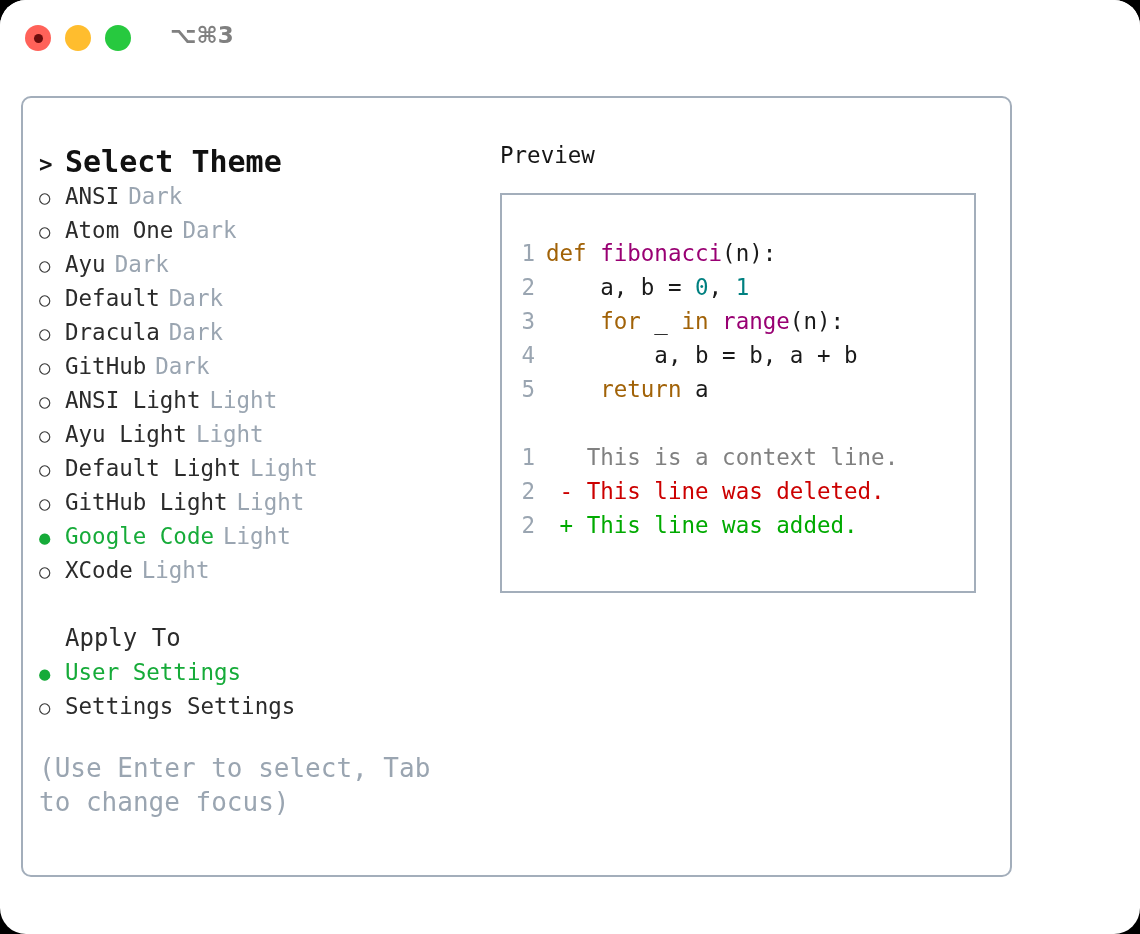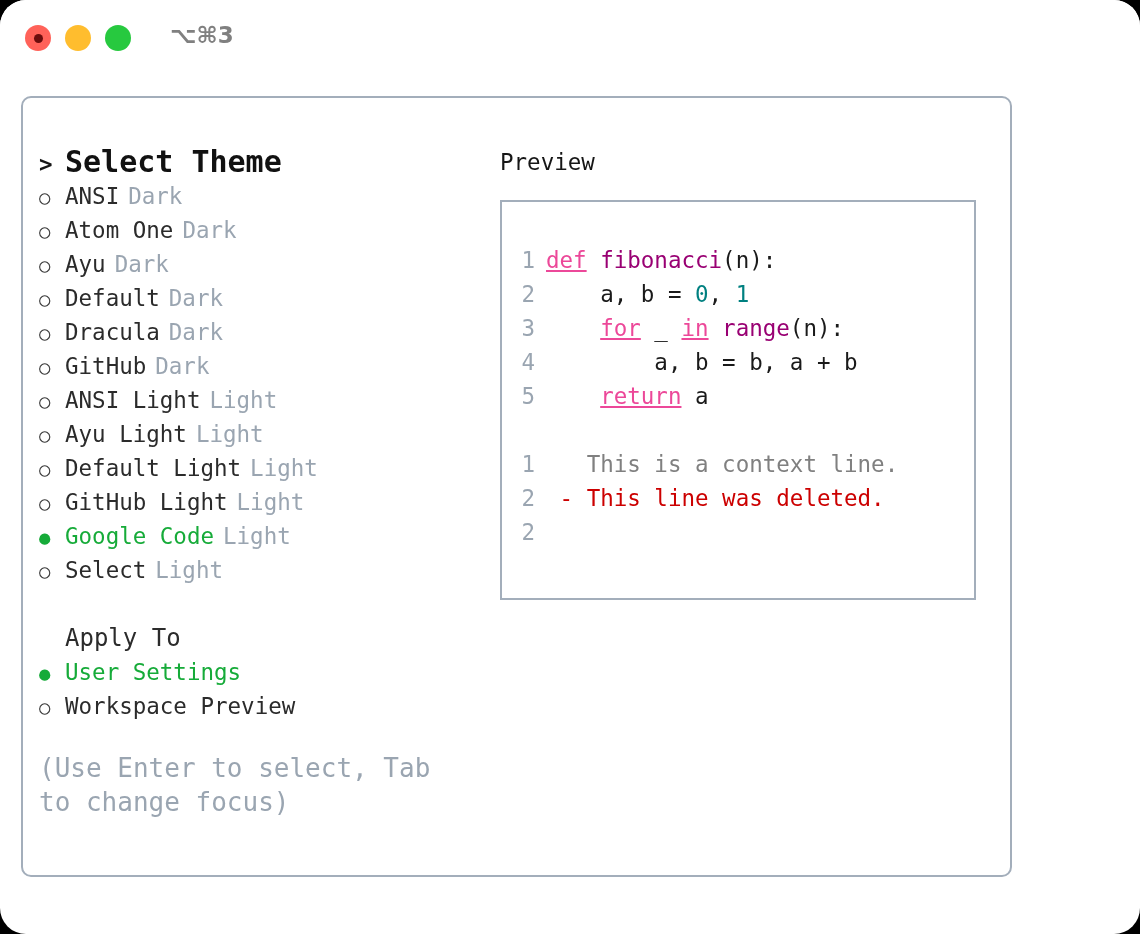--- a/index.html
+++ b/index.html
@@ -142,21 +142,21 @@
     font-size: 26px;
     line-height: 34px;
     color: #9aa5b1;
     width: 405px;
   }
 
   
   .right-col {
     position: absolute;
     left: 477px;
-    top: 47px;
+    top: 40px;
     width: 480px;
   }
   .preview-label {
     font-size: 22.5px;
     color: #161616;
     line-height: 34px;
     margin-bottom: 21px;
   }
   .preview-box {
     width: 476px;
@@ -175,21 +175,21 @@
   .lineno {
     flex: 0 0 44px;
     text-align: right;
     padding-right: 11px;
     color: #9aa5b1;
     box-sizing: border-box;
   }
   .codetext { white-space: pre; }
   .blank-line { height: 34px; }
 
-  .tok-kw   { color: #ec4899; text-decoration: underline; }
+  .tok-kw   { color: #a16207; }
   .tok-fn   { color: #990073; }
   .tok-num  { color: #008080; }
   .tok-pln  { color: #1a1a1a; }
   .tok-ctx  { color: #808080; }
   .tok-del  { color: #cc0000; }
   .tok-add  { color: #00aa00; }
 </style>
 </head>
 <body>
 
@@ -218,51 +218,51 @@
           <div class="row"><span class="marker marker-off">○</span><span class="item-name">Atom One</span><span class="item-tag">Dark</span></div>
           <div class="row"><span class="marker marker-off">○</span><span class="item-name">Ayu</span><span class="item-tag">Dark</span></div>
           <div class="row"><span class="marker marker-off">○</span><span class="item-name">Default</span><span class="item-tag">Dark</span></div>
           <div class="row"><span class="marker marker-off">○</span><span class="item-name">Dracula</span><span class="item-tag">Dark</span></div>
           <div class="row"><span class="marker marker-off">○</span><span class="item-name">GitHub</span><span class="item-tag">Dark</span></div>
           <div class="row"><span class="marker marker-off">○</span><span class="item-name">ANSI Light</span><span class="item-tag">Light</span></div>
           <div class="row"><span class="marker marker-off">○</span><span class="item-name">Ayu Light</span><span class="item-tag">Light</span></div>
           <div class="row"><span class="marker marker-off">○</span><span class="item-name">Default Light</span><span class="item-tag">Light</span></div>
           <div class="row"><span class="marker marker-off">○</span><span class="item-name">GitHub Light</span><span class="item-tag">Light</span></div>
           <div class="row"><span class="marker marker-on">●</span><span class="item-name sel">Google Code</span><span class="item-tag">Light</span></div>
-          <div class="row"><span class="marker marker-off">○</span><span class="item-name">Select</span><span class="item-tag">Light</span></div>
+          <div class="row"><span class="marker marker-off">○</span><span class="item-name">XCode</span><span class="item-tag">Light</span></div>
         </div>
 
       <div class="spacer"></div>
 
       <div class="row">
         <span class="marker marker-empty">○</span>
         <span class="head-plain">Apply To</span>
       </div>
 
       <div id="apply-list">
           <div class="row"><span class="marker marker-on">●</span><span class="item-name sel">User Settings</span></div>
-          <div class="row"><span class="marker marker-off">○</span><span class="item-name">Workspace Preview</span></div>
+          <div class="row"><span class="marker marker-off">○</span><span class="item-name">Settings Settings</span></div>
         </div>
 
       <div class="hint">(Use Enter to select, Tab to change focus)</div>
     </div>
 
     <div class="right-col">
       <div class="preview-label">Preview</div>
       <div class="preview-box">
         <div id="code-block">
             <div class="code-line"><span class="lineno">1</span><span class="codetext"><span class="tok-kw">def</span><span class="tok-pln"> </span><span class="tok-fn">fibonacci</span><span class="tok-pln">(n):</span></span></div>
             <div class="code-line"><span class="lineno">2</span><span class="codetext"><span class="tok-pln">    a, b = </span><span class="tok-num">0</span><span class="tok-pln">, </span><span class="tok-num">1</span></span></div>
             <div class="code-line"><span class="lineno">3</span><span class="codetext"><span class="tok-pln">    </span><span class="tok-kw">for</span><span class="tok-pln"> _ </span><span class="tok-kw">in</span><span class="tok-pln"> </span><span class="tok-fn">range</span><span class="tok-pln">(n):</span></span></div>
             <div class="code-line"><span class="lineno">4</span><span class="codetext"><span class="tok-pln">        a, b = b, a + b</span></span></div>
             <div class="code-line"><span class="lineno">5</span><span class="codetext"><span class="tok-pln">    </span><span class="tok-kw">return</span><span class="tok-pln"> a</span></span></div>
           </div>
         <div class="blank-line"></div>
         <div id="diff-block">
             <div class="code-line"><span class="lineno">1</span><span class="codetext"><span class="tok-ctx">   This is a context line.</span></span></div>
             <div class="code-line"><span class="lineno">2</span><span class="codetext"><span class="tok-del"> - This line was deleted.</span></span></div>
-            <div class="code-line"><span class="lineno">2</span></div>
+            <div class="code-line"><span class="lineno">2</span><span class="codetext"><span class="tok-add"> + This line was added.</span></span></div>
           </div>
       </div>
     </div>
 
   </div>
 </div>
 
 </body></html>

